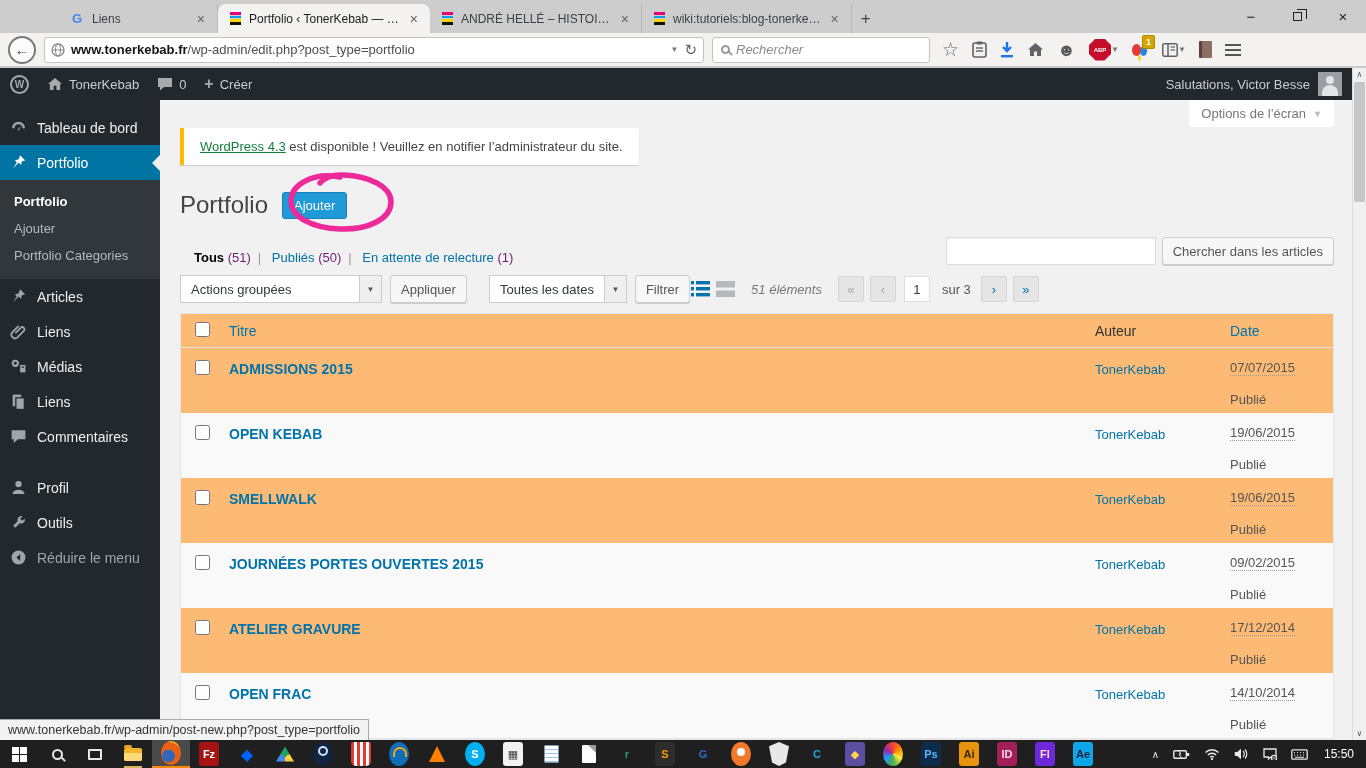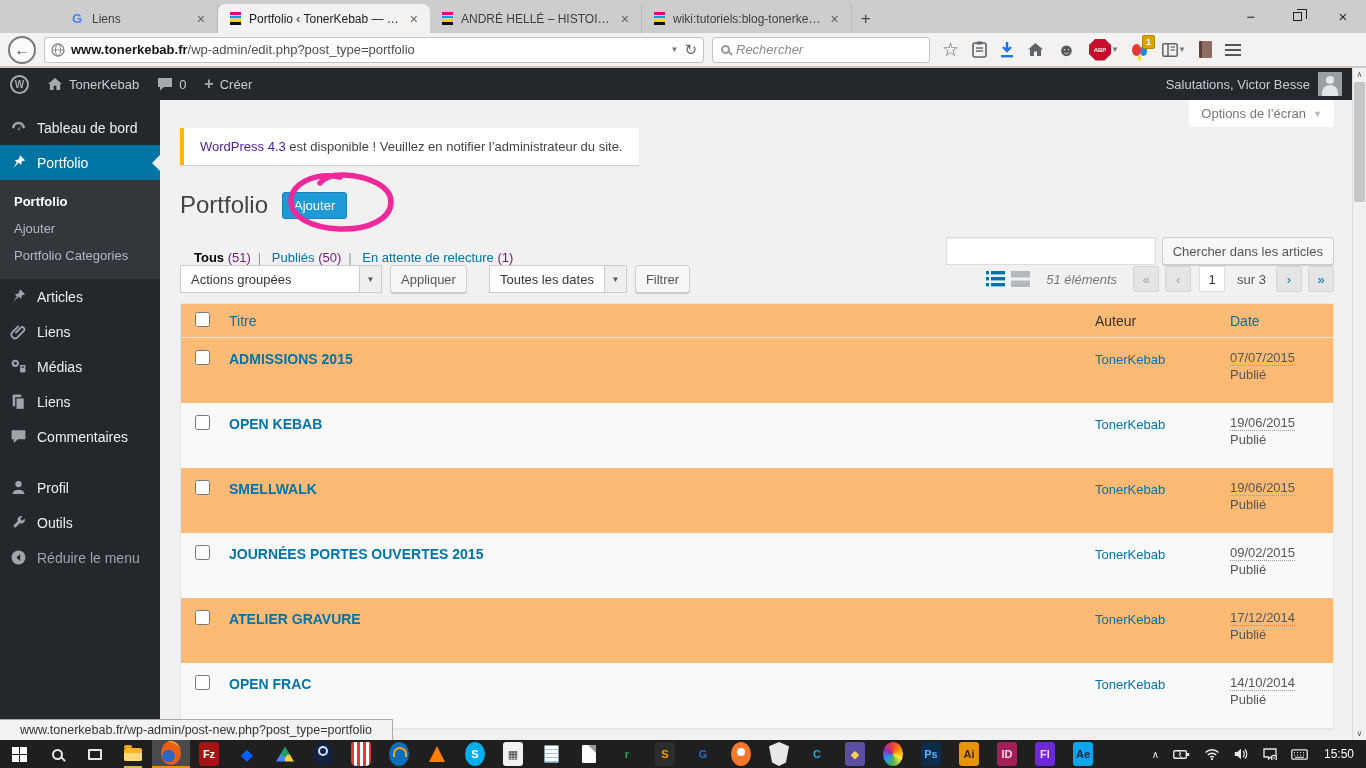--- a/index.html
+++ b/index.html
@@ -76,36 +76,36 @@
   .sb-sub .sub-link{display:block;padding:6px 4px 6px 14px;font-size:13px;color:#b4b9be;cursor:pointer}
   .sb-sub .sub-link.current{color:#fff;font-weight:bold}
   .sb-gap{height:16px}
   .sb-collapse{color:#a0a5aa}
 
   
   .content{flex:1;position:relative;padding:0 18px 0 20px;overflow:hidden}
   .screen-options{position:absolute;top:0;right:18px;background:#fff;color:#777;font-size:13px;padding:6px 12px;border-radius:0 0 3px 3px;display:flex;align-items:center;gap:7px;cursor:pointer}
   .so-caret{font-size:9px;color:#b4b9be}
   .update-nag{display:inline-block;margin-top:28px;background:#fff;border-left:4px solid #ffba00;box-shadow:0 1px 1px rgba(0,0,0,.12);padding:11px 16px;font-size:13px;color:#444}
-  .update-nag a{color:#4c1d95;cursor:pointer}
+  .update-nag a{color:#15803d;text-decoration:underline;cursor:pointer}
   .title-row{display:flex;align-items:center;gap:14px;margin-top:22px;position:relative;height:36px}
   .page-h1{font-size:24px;font-weight:400;color:#444}
   .add-new{background:#1f9ad7;color:#fff;font-size:13px;padding:5px 11px;border-radius:3px;border:1px solid #1881b5;cursor:pointer}
   .annotate{position:absolute;left:102px;top:-19px;pointer-events:none}
   .filters-search{display:flex;justify-content:space-between;align-items:flex-end;margin-top:14px}
   .filters{font-size:13px;display:flex;align-items:center}
   .fsep{color:#999;margin:0 7px}
   .flink{cursor:pointer}
   .flabel{color:#0073aa}
   .f-current .flabel{color:#000;font-weight:bold}
   .fcount{color:#701a75}
   .search-form{display:flex;align-items:center;gap:6px}
   .search-input{width:210px;height:28px;border:1px solid #ddd;background:#fff;box-shadow:inset 0 1px 2px rgba(0,0,0,.07);padding:0 6px;font-size:13px;outline:none}
   .wp-btn{background:#f7f7f7;border:1px solid #ccc;border-radius:3px;color:#555;font-size:13px;height:28px;padding:0 10px;cursor:pointer;box-shadow:0 1px 0 #ccc}
-  .tablenav{display:flex;justify-content:space-between;align-items:center;}
+  .tablenav{display:flex;align-items:center;margin-top:10px}
   .tn-left{display:flex;align-items:center;gap:8px}
   .wp-select{height:28px;background:#fff;border:1px solid #ccc;display:flex;align-items:center;font-size:13px;color:#32373c;cursor:pointer}
   .wp-select .sel-text{padding:0 10px}
   .sel-caret{width:22px;height:100%;border-left:1px solid #ccc;background:#efefef;display:flex;align-items:center;justify-content:center;font-size:8px;color:#555}
   .sel-bulk .sel-text{width:178px}
   .tn-right{display:flex;align-items:center;gap:6px}
   .view-icons{display:flex;gap:5px;margin-right:10px}
   .vicon{width:20px;height:20px;display:flex;align-items:center;justify-content:center;cursor:pointer}
   .items-count{font-style:italic;color:#777;font-size:13px;margin-right:10px}
   .pg-btn{min-width:26px;height:26px;background:#e5e5e5;border:1px solid #d5d5d5;border-radius:2px;display:flex;align-items:center;justify-content:center;font-size:13px;color:#a0a5aa;cursor:default}
@@ -120,25 +120,25 @@
   .col-title{flex:1}
   .col-author{width:135px;flex:none}
   .col-date{width:103px;flex:none}
   .th-link{color:#0073aa;cursor:pointer}
   .th-plain{color:#333}
   .trow{display:flex;align-items:flex-start;height:65px;padding-top:12px}
   .trow:nth-child(odd){background:#f9f9f9}
   .row-title{color:#0073aa;font-weight:bold;font-size:14px;cursor:pointer}
   .row-author{color:#0073aa;font-size:13px;cursor:pointer}
   .date-val{display:block;color:#555;font-size:13px;border-bottom:1px dotted #999;width:max-content;cursor:default}
-  .date-status{display:block;color:#555;font-size:13px;margin-top:1px}
+  .date-status{display:block;color:#555;font-size:13px;margin-top:16px}
   input[type=checkbox]{width:15px;height:15px;accent-color:#fff;border:1px solid #b4b4b4;cursor:pointer}
 
   
-  .status-tip{position:absolute;left:0;bottom:0;background:#f2f2f2;border:1px solid #a9a9a9;border-left:none;border-bottom:none;padding:3px 20px;font-size:12.5px;color:#333;white-space:nowrap}
+  .status-tip{position:absolute;left:0;bottom:0;background:#f2f2f2;border:1px solid #a9a9a9;border-left:none;border-bottom:none;padding:3px 8px;font-size:12.5px;color:#333;white-space:nowrap}
 
   
   .taskbar{position:absolute;left:0;right:0;bottom:0;height:28px;background:#1f1f1f;display:flex;align-items:stretch;color:#eee}
   .task-apps{display:flex}
   .ti{width:38px;display:flex;align-items:center;justify-content:center;position:relative}
   .ti.active{background:#4a4a4a;border-bottom:2px solid #ff8a00}
   .ti.open::after{content:"";position:absolute;bottom:0;left:10px;right:10px;height:2px;background:#d8b55a}
   .ti .g{width:20px;height:24px;display:flex;align-items:center;justify-content:center;font-weight:bold;font-size:11px;border-radius:3px}
   .ti.circle .g{border-radius:50%}
   .ic-start .g{width:15px;height:15px;background:linear-gradient(#fff,#fff) 0 0/7px 7px no-repeat,linear-gradient(#fff,#fff) 8px 0/7px 7px no-repeat,linear-gradient(#fff,#fff) 0 8px/7px 7px no-repeat,linear-gradient(#fff,#fff) 8px 8px/7px 7px no-repeat;border-radius:0}

